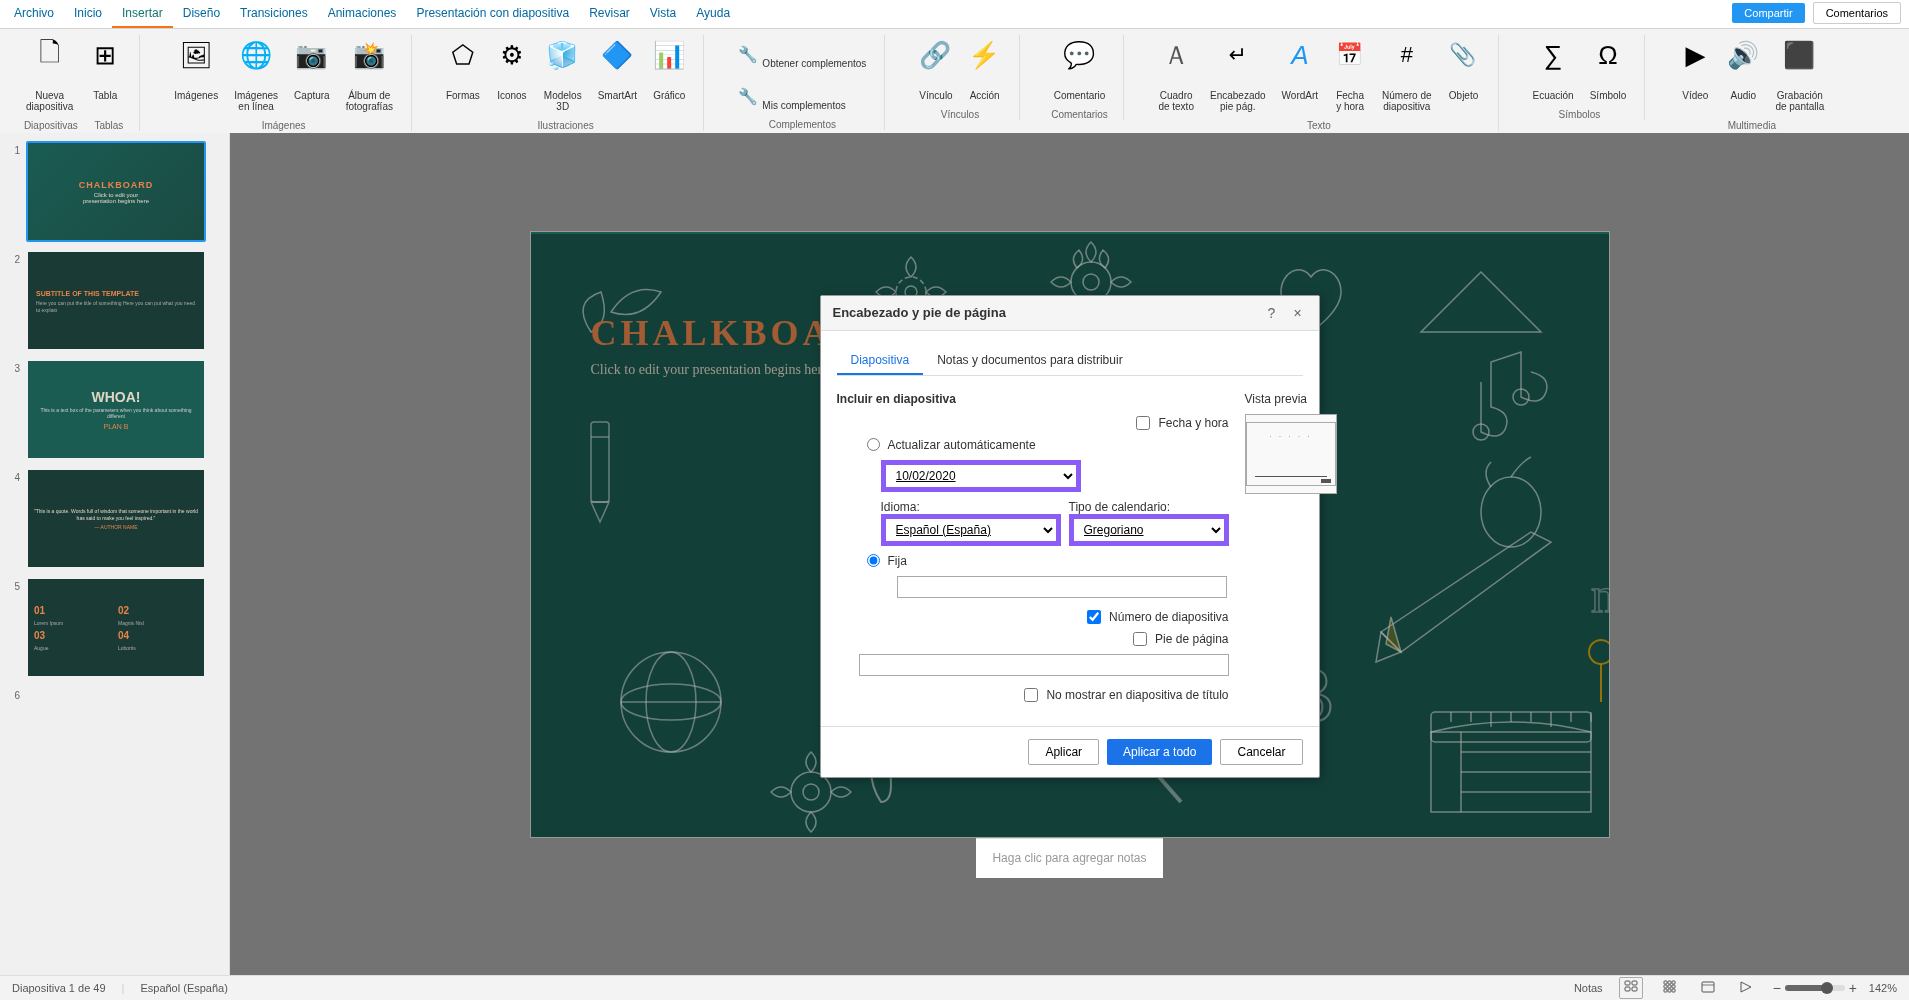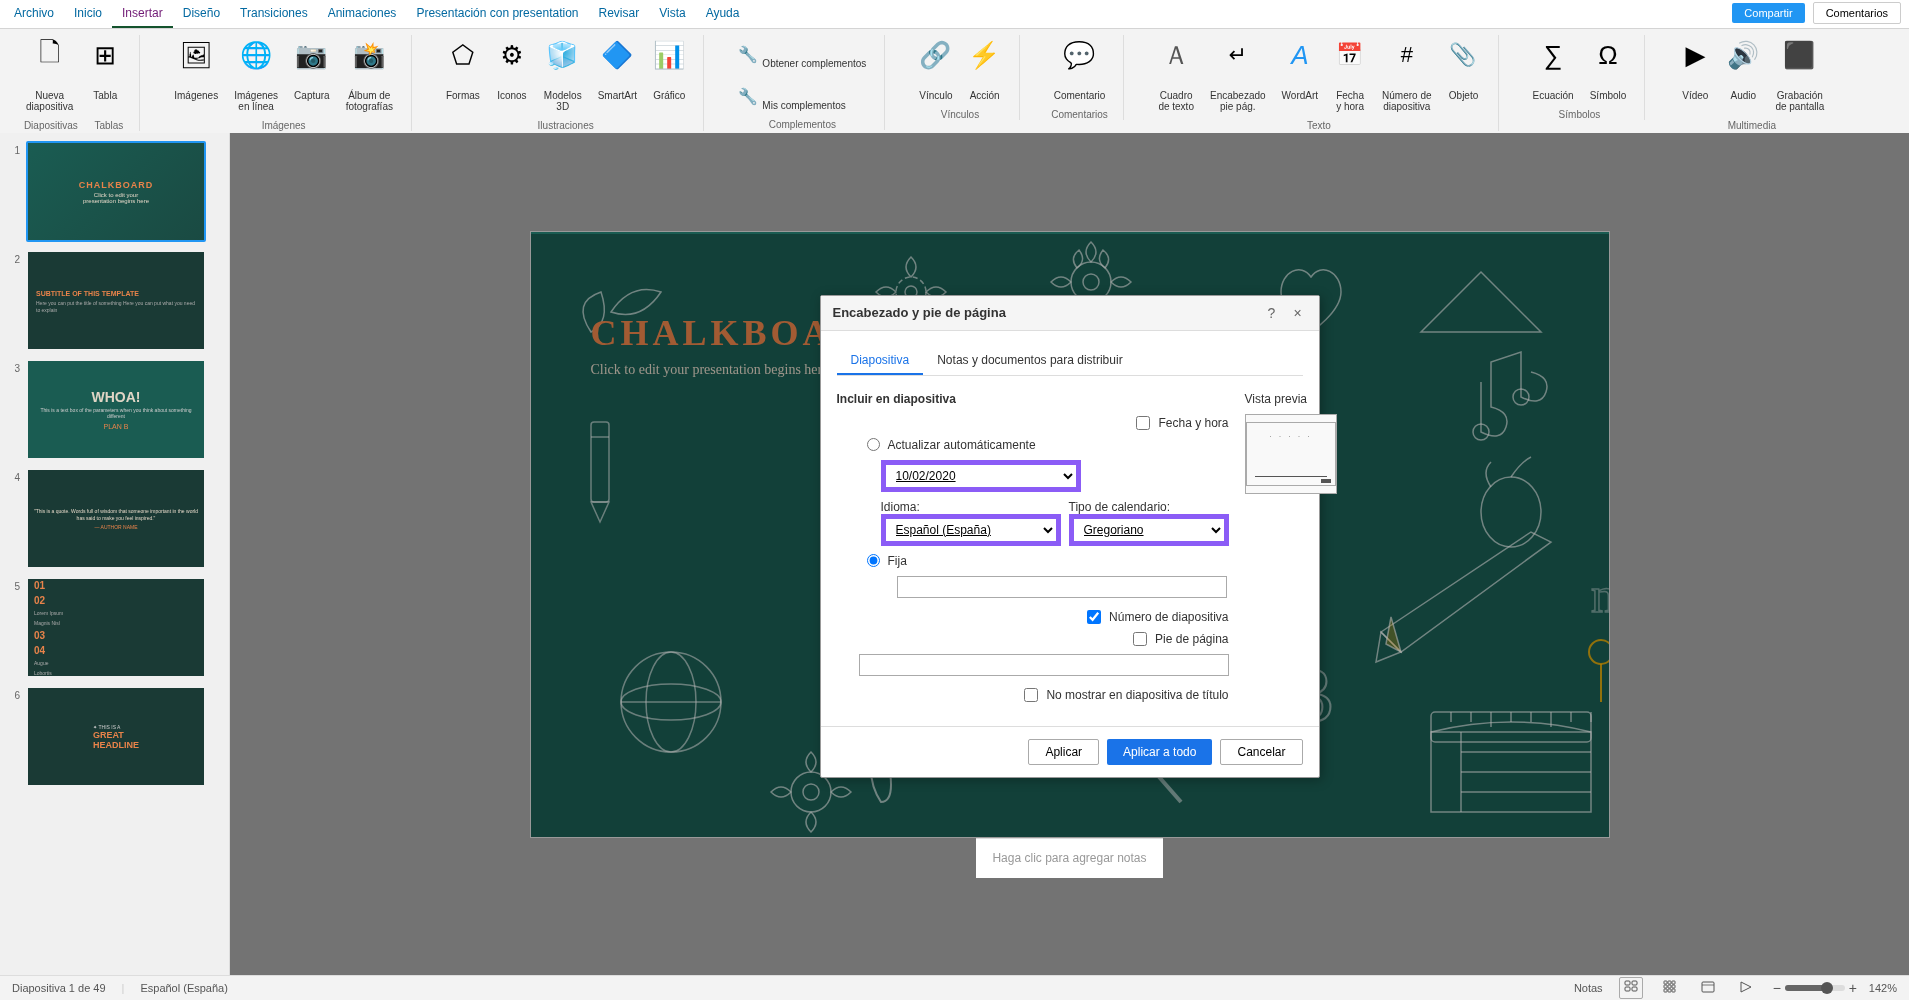--- a/index.html
+++ b/index.html
@@ -1,19 +1,19 @@
 <!DOCTYPE html>
 <html><head>
   <meta charset="utf-8">
   <style>
     * { box-sizing: border-box; margin: 0; padding: 0; }
     body { font-family: 'Segoe UI', Arial, sans-serif; font-size: 12px; background: #f0f0f0; overflow: hidden; width: 1909px; height: 1000px; }
     .ribbon-tabs { display: flex; background: #fff; border-bottom: 1px solid #d4d4d4; padding: 0 4px; }
     .ribbon-tab { padding: 6px 10px; font-size: 12px; cursor: pointer; color: #0369a1; }
-    .ribbon-tab.active { color: #701a75; border-bottom: 2px solid #14532d; }
+    .ribbon-tab.active { color: #0f766e; border-bottom: 2px solid #f97316; }
     .ribbon-content { display: flex; padding: 4px 8px; gap: 16px; align-items: flex-start; background: #f3f3f3; min-height: 88px; }
     .ribbon-group { display: flex; flex-direction: column; align-items: center; border-right: 1px solid #ddd; padding: 0 12px; }
     .ribbon-group:last-child { border-right: none; }
     .ribbon-group-items { display: flex; gap: 4px; align-items: flex-start; flex: 1; }
     .ribbon-group-label { font-size: 10px; color: #666; margin-top: 4px; }
     .ribbon-btn { display: flex; flex-direction: column; align-items: center; padding: 4px 6px; cursor: pointer; border-radius: 2px; min-width: 36px; }
     .ribbon-btn .icon { width: 32px; height: 32px; display: flex; align-items: center; justify-content: center; font-size: 20px; }
     .ribbon-btn .label { font-size: 10px; color: #333; text-align: center; margin-top: 19px; }
     .share-btn { background: #2196f3; color: white; border: none; padding: 4px 12px; border-radius: 2px; font-size: 11px; cursor: pointer; }
     .comment-btn { background: none; border: 1px solid #ccc; padding: 4px 12px; border-radius: 2px; font-size: 11px; cursor: pointer; }
@@ -80,21 +80,21 @@
 
 <div style="width:1909px; height:1000px; display:flex; flex-direction:column; position:relative;">
 
   <div class="ribbon-tabs" style="position:relative;">
     <div class="ribbon-tab">Archivo</div>
     <div class="ribbon-tab">Inicio</div>
     <div class="ribbon-tab active">Insertar</div>
     <div class="ribbon-tab">Diseño</div>
     <div class="ribbon-tab">Transiciones</div>
     <div class="ribbon-tab">Animaciones</div>
-    <div class="ribbon-tab">Presentación con presentation</div>
+    <div class="ribbon-tab">Presentación con diapositiva</div>
     <div class="ribbon-tab">Revisar</div>
     <div class="ribbon-tab">Vista</div>
     <div class="ribbon-tab">Ayuda</div>
 
     <div style="position:absolute; right:8px; top:2px; display:flex; gap:8px; align-items:center;">
       <button class="share-btn">Compartir</button>
       <button class="comment-btn">Comentarios</button>
     </div>
   </div>
 
@@ -314,44 +314,36 @@
               <div style="color:#e8834a; font-size:5px; margin-top:2px;">— AUTHOR NAME</div>
             </div>
           </div>
         </div>
       </div>
 
       <div class="slide-thumb">
         <div class="slide-thumb-num">5</div>
         <div class="slide-thumb-img">
           <div class="thumb-bg" style="background:#1a3a35;">
-            <div style="display:grid; grid-template-columns:1fr; gap:4px; padding:6px; width:100%;">
+            <div style="display:grid; grid-template-columns:1fr 1fr; gap:4px; padding:6px; width:100%;">
               <div style="color:#e8834a; font-size:10px; font-weight:bold;">01</div>
               <div style="color:#e8834a; font-size:10px; font-weight:bold;">02</div>
               <div style="color:#aaa; font-size:5px;">Lorem Ipsum</div>
               <div style="color:#aaa; font-size:5px;">Magnis Nisl</div>
               <div style="color:#e8834a; font-size:10px; font-weight:bold;">03</div>
               <div style="color:#e8834a; font-size:10px; font-weight:bold;">04</div>
               <div style="color:#aaa; font-size:5px;">Augue</div>
               <div style="color:#aaa; font-size:5px;">Lobortis</div>
             </div>
           </div>
         </div>
       </div>
 
       <div class="slide-thumb">
         <div class="slide-thumb-num">6</div>
-        <div class="slide-thumb-img">
-          <div class="thumb-bg thumb-bg-dark">
-            <div style="padding:6px;">
-              <div style="color:#ccc; font-size:5px;">✦ THIS IS A</div>
-              <div style="color:#e8834a; font-size:9px; font-weight:bold;">GREAT<br>HEADLINE</div>
-            </div>
-          </div>
-        </div>
       </div>
 
     </div>
 
     <div class="canvas-area">
       <div class="slide-canvas">
 
         <svg width="1080" height="607" viewBox="0 0 1080 607" style="position:absolute;top:0;left:0;">
           <rect width="1080" height="607" fill="#1a5c52"></rect>
 

